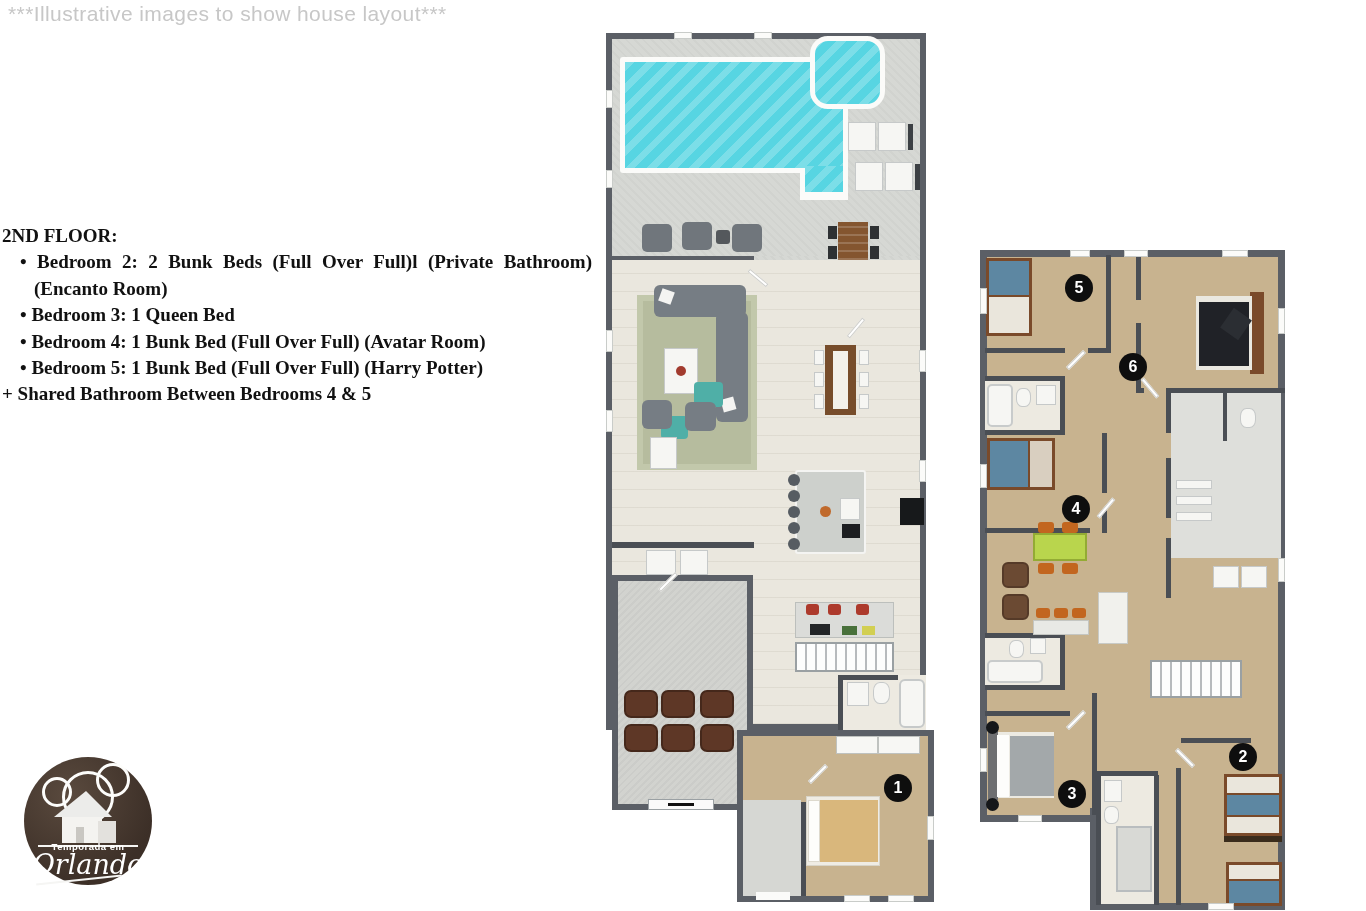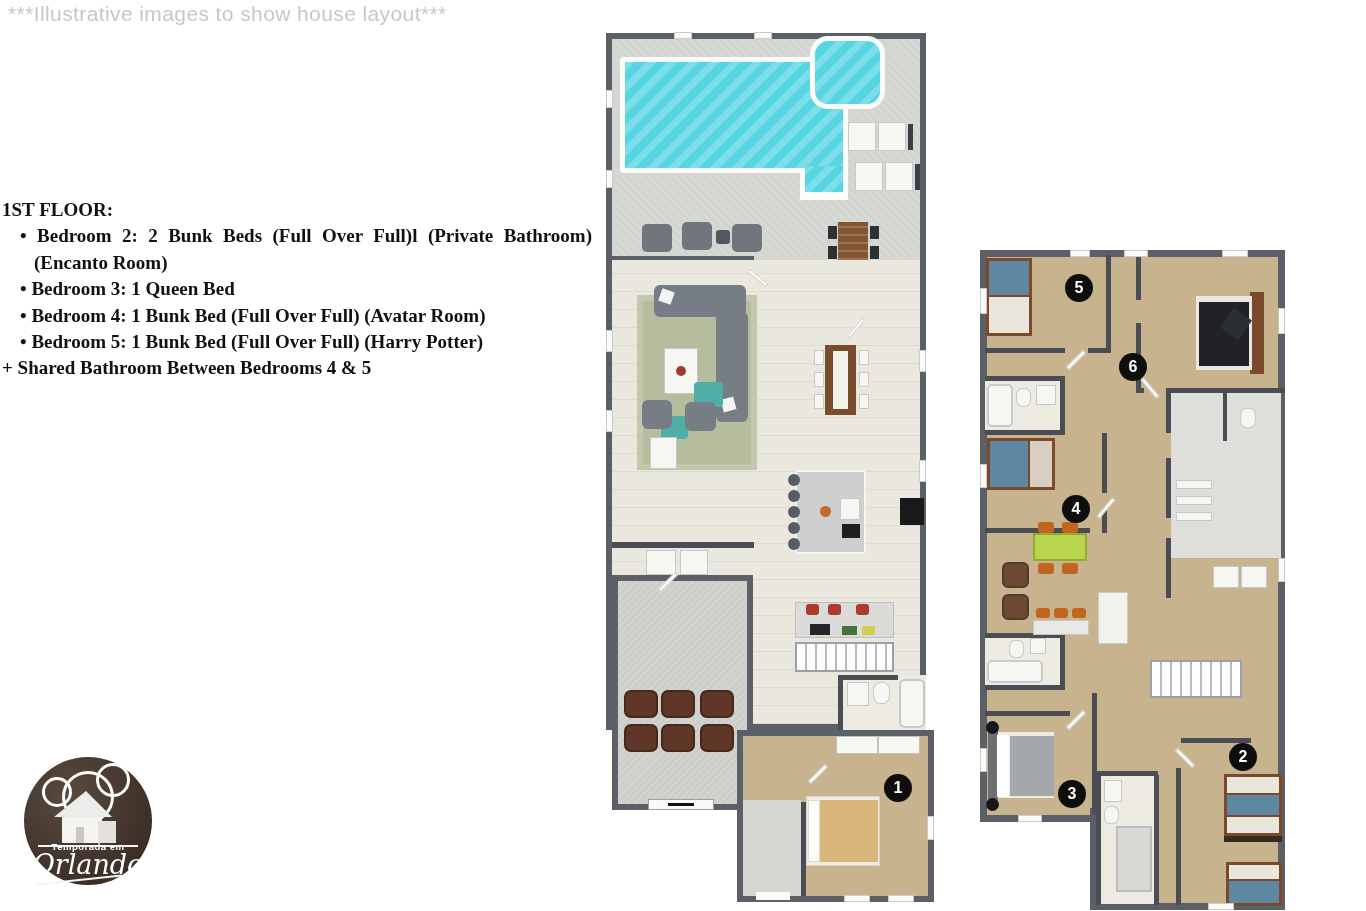--- a/index.html
+++ b/index.html
@@ -61,21 +61,21 @@
         font:italic 27px "DejaVu Serif",serif;}
 </style>
 </head>
 <body>
 
 <div id="page">
 
   <div class="a watermark">***Illustrative images to show house layout***</div>
 
   <div class="a info">
-    <div class="h">1ST FLOOR:</div>
+    <div class="h gap">2ND FLOOR:</div>
     <div class="li just">• Bedroom 2: 2 Bunk Beds (Full Over Full)l (Private Bathroom)</div>
     <div class="li2">(Encanto Room)</div>
     <div class="li">• Bedroom 3: 1 Queen Bed</div>
     <div class="li">• Bedroom 4: 1 Bunk Bed (Full Over Full) (Avatar Room)</div>
     <div class="li">• Bedroom 5: 1 Bunk Bed (Full Over Full) (Harry Potter)</div>
     <div class="note">+ Shared Bathroom Between Bedrooms 4 &amp; 5</div>
   </div>
 
   <div class="a" style="left:604px;top:30px;width:330px;height:878px;">
 

